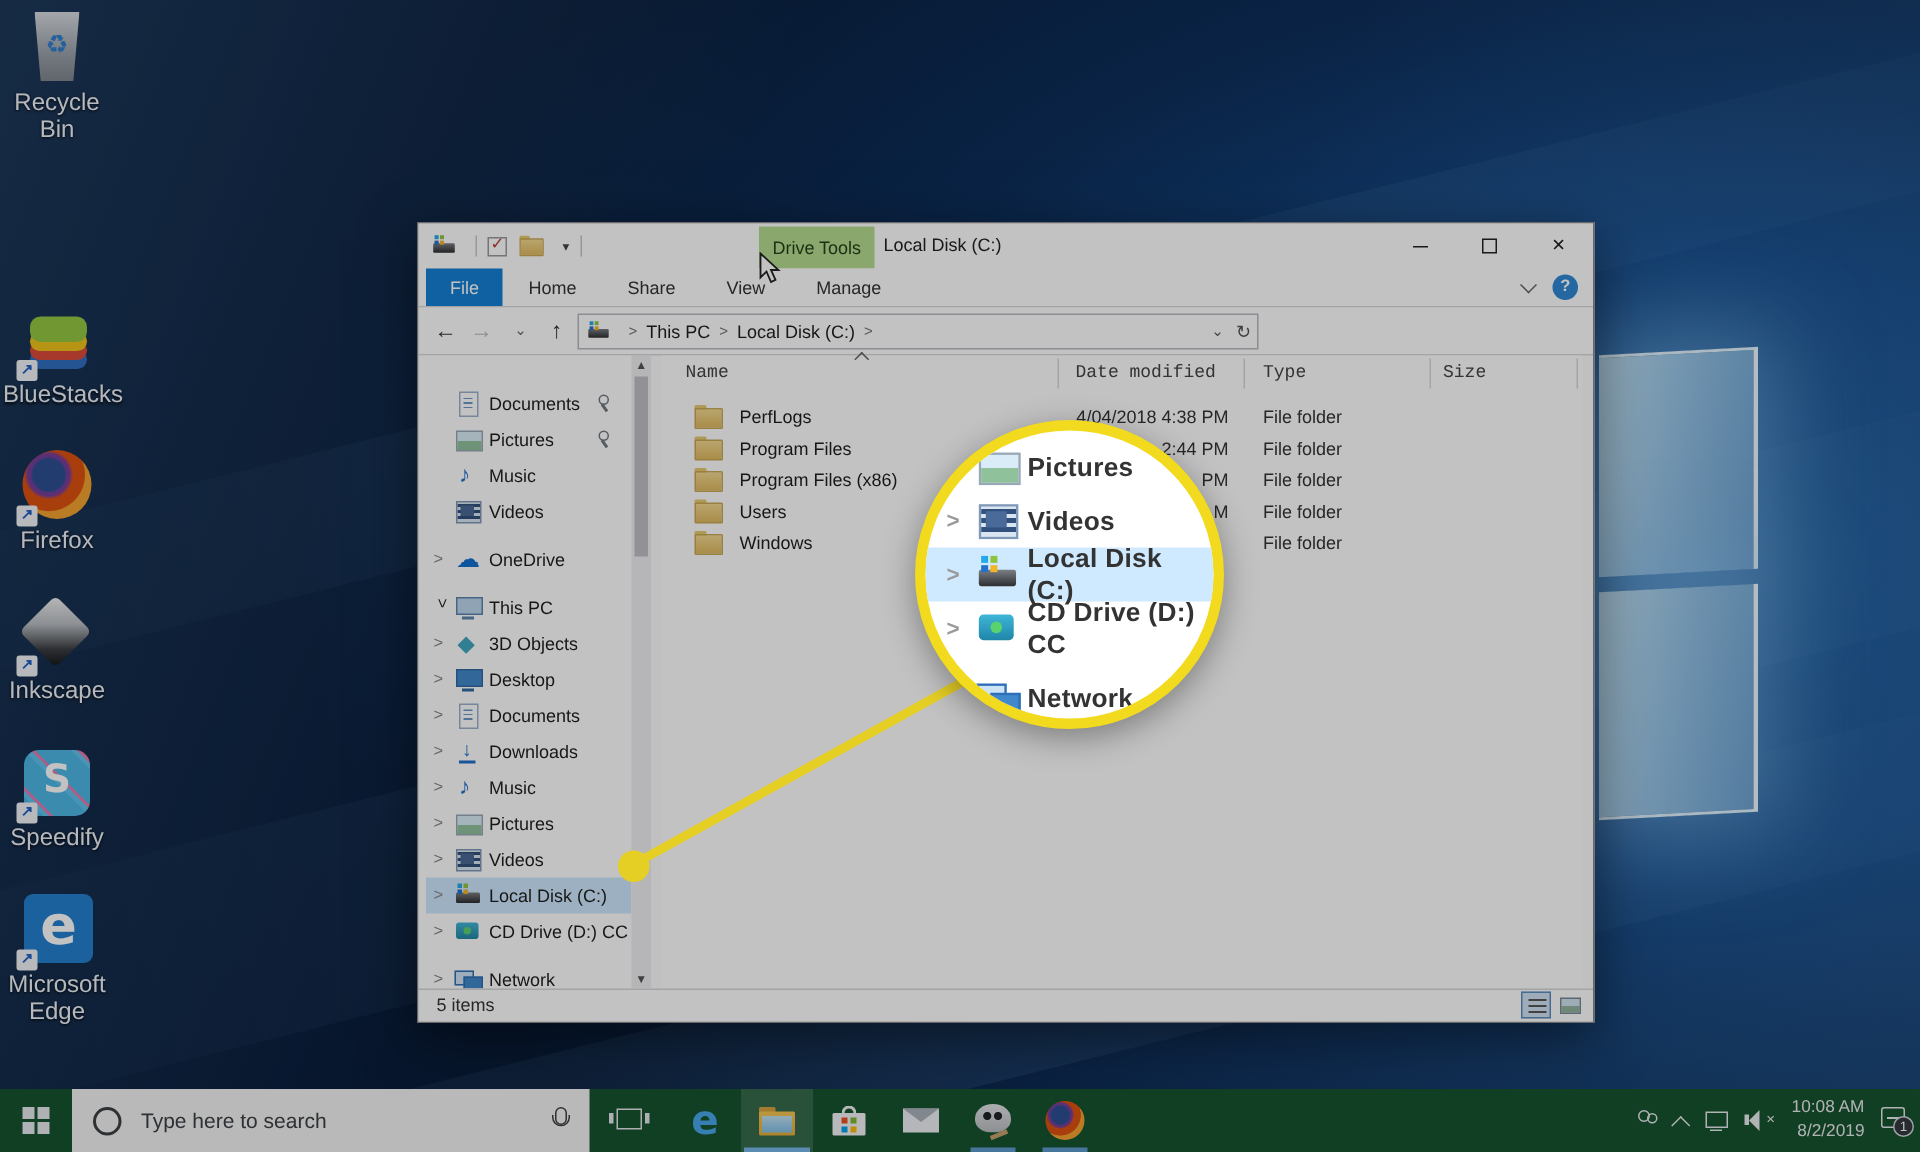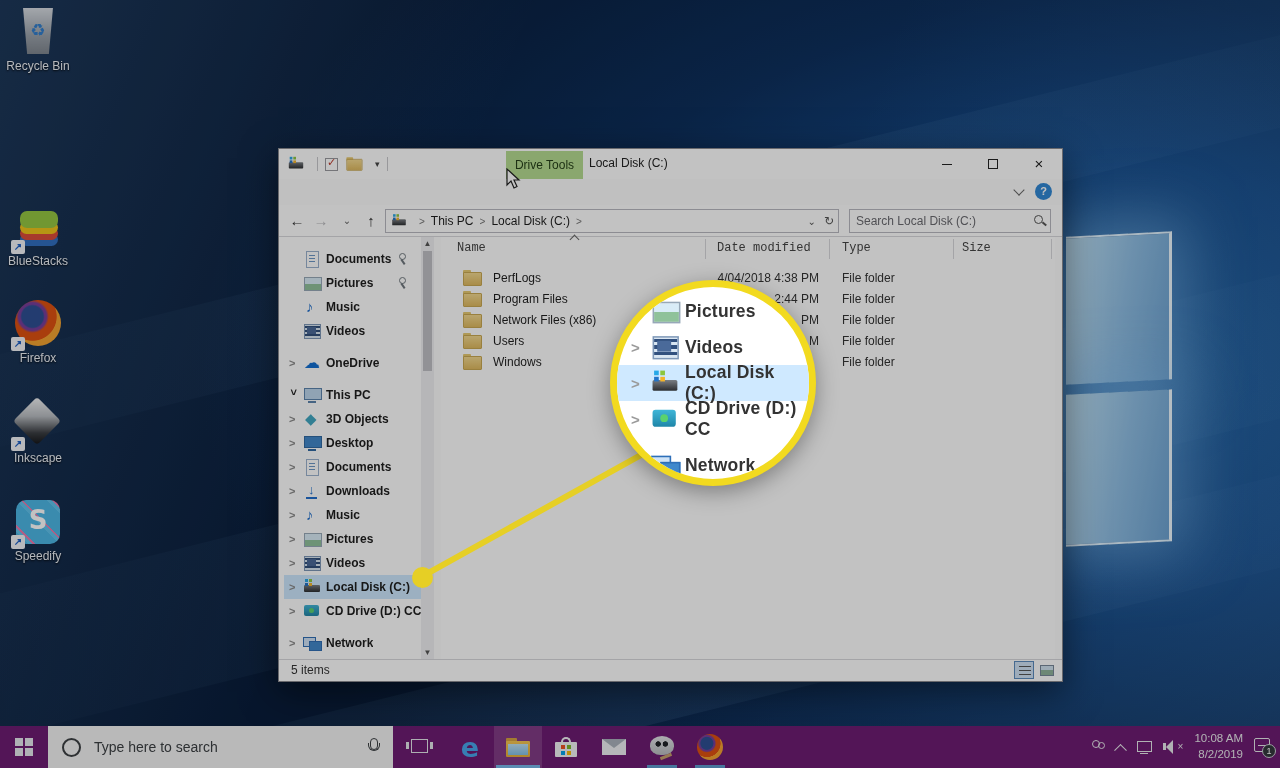--- a/index.html
+++ b/index.html
@@ -20,21 +20,21 @@
   .beam.b1{top:180px}.beam.b2{top:420px;height:140px}.beam.b3{top:620px}
   .pane{position:absolute;left:1066px;width:106px;transform:skewY(-3deg);
     background:linear-gradient(100deg,#bfe2f6 0%,#8cbde4 55%,#6ba3d4 100%);
     border-right:3px solid #eef9ff;border-top:2px solid #dff2ff;
     box-shadow:0 0 60px 14px rgba(130,190,240,.55);}
   .pane.p1{top:234px;height:148px}
   .pane.p2{top:392px;height:152px;border-top:none;border-bottom:2px solid #dff2ff}
 
   
   .dsk{position:absolute;width:72px;text-align:center;cursor:default;}
-  .dsk .lbl{margin-top:4px;font-size:12px;line-height:1.15;color:#eef2f8;text-shadow:0 1px 2px rgba(0,0,0,.9);}
+  .dsk .lbl{margin-top:4px;font-size:16px;line-height:1.15;color:#eef2f8;text-shadow:0 1px 2px rgba(0,0,0,.9);}
   .dicon{position:relative;width:48px;height:48px;margin:0 auto;}
   .sc{position:absolute;left:-3px;bottom:-3px;width:14px;height:14px;background:#f2f4f8;border-radius:2px;
       font:700 10px/14px "Liberation Sans",sans-serif;color:#1f62c8;text-align:center;}
   .sc::before{content:"\2197";}
   .bin{position:absolute;left:7px;top:0;width:34px;height:46px;
        background:linear-gradient(180deg,#d7dce2,#9aa2ab 60%,#7f868f);
        clip-path:polygon(6% 0,94% 0,82% 100%,18% 100%);}
   .bin::before{content:"\267B";position:absolute;left:0;right:0;top:12px;font-size:17px;color:#2f7fd0;}
   .bs-layer{position:absolute;border-radius:8px;width:40px;height:40px;}
   .mi-blue{left:8px;top:8px;background:#2f6fc4}.mi-red{left:6px;top:6px;background:#e04a38}
@@ -90,21 +90,21 @@
         display:flex;align-items:center;padding:0 4px;gap:6px;}
   .crumb-sep{color:#777;font-size:10px;}
   .abox .right{margin-left:auto;display:flex;gap:8px;align-items:center;color:#555;}
   .sbox{position:absolute;left:570px;top:4px;width:202px;height:24px;background:#fff;border:1px solid #b8b8c0;
         color:#6a6a70;line-height:22px;padding:0 6px;}
   .mag-glass{position:absolute;right:7px;top:5px;width:9px;height:9px;border:1.5px solid #555;border-radius:50%;}
   .mag-glass::after{content:"";position:absolute;left:7px;top:7px;width:5px;height:1.5px;background:#555;transform:rotate(40deg);}
 
   
   .npane{position:absolute;left:0;top:88px;width:142px;bottom:22px;background:#fff;overflow:hidden;}
-  .nlist{position:absolute;left:5px;top:10px;right:0;font-weight:bold;}
+  .nlist{position:absolute;left:5px;top:20px;right:0;}
   .nrow{display:flex;align-items:center;height:24px;padding-left:5px;position:relative;}
   .nrow.gap{margin-top:8px;}
   .nrow.sel{background:#cce8ff;}
   .exp{width:14px;flex:0 0 14px;color:#8a8a8a;font-size:11px;}
   .exp.open{color:#222;transform:rotate(90deg) translate(1px,2px);transform-origin:center;}
   .exp.cl::before,.exp.open::before{content:">";}
   .nlbl{white-space:nowrap;overflow:hidden;}
   .pin{position:absolute;right:14px;top:6px;width:10px;height:12px;}
   .pin::before{content:"";position:absolute;left:2px;top:0;width:5px;height:5px;border:1.5px solid #70787f;border-radius:50%;}
   .pin::after{content:"";position:absolute;left:5px;bottom:0;width:1.5px;height:6px;background:#70787f;transform:rotate(-35deg);}
@@ -161,21 +161,21 @@
   .sbar .cnt{margin-left:12px;}
   .views{position:absolute;right:6px;bottom:2px;display:flex;gap:2px;}
   .vbtn{width:20px;height:18px;border:1px solid transparent;position:relative;}
   .vbtn.sel{border-color:#5a8cc0;background:#cfe3f5;}
   .vbtn .dlines{position:absolute;left:4px;top:4px;width:12px;height:10px;
      background:repeating-linear-gradient(180deg,#555 0 1.5px,transparent 1.5px 4px);}
   .vbtn .thumbp{position:absolute;left:3px;top:3px;width:14px;height:11px;border:1px solid #789;
      background:linear-gradient(180deg,#cfe3f0 0 50%,#8fb39a 50%);}
 
   
-  .task{position:absolute;left:0;right:0;bottom:0;height:42px;background:#701a75;}
+  .task{position:absolute;left:0;right:0;bottom:0;height:42px;background:#14532d;}
   .start{position:absolute;left:0;top:0;width:48px;height:42px;}
   .wlogo{position:absolute;left:15px;top:12px;width:8px;height:8px;background:#e6e9ee;
      box-shadow:10px 0 0 #e6e9ee,0 10px 0 #e6e9ee,10px 10px 0 #e6e9ee;}
   .tsearch{position:absolute;left:48px;top:0;width:345px;height:42px;background:#f3f3f4;display:flex;align-items:center;}
   .cring{width:19px;height:19px;border:2.2px solid #3c4043;border-radius:50%;margin-left:14px;}
   .tsearch .ph{margin-left:13px;font-size:14px;color:#3c4043;}
   .tmic{position:absolute;right:14px;top:12px;width:12px;height:18px;}
   .tmic::before{content:"";position:absolute;left:3px;top:0;width:6px;height:10px;border:1.5px solid #3c4043;border-radius:4px;}
   .tmic::after{content:"";position:absolute;left:1px;top:5px;width:10px;height:7px;border:1.5px solid #3c4043;border-top:none;border-radius:0 0 7px 7px;}
   .tview{position:absolute;left:398px;top:0;width:44px;height:42px;}
@@ -287,38 +287,52 @@
         </div>
     <div class="lbl">Speedify</div>
   </div>
   <div class="dsk" style="left:2px;top:400px">
     <div class="dicon">
           <div class="ink"></div>
       <span class="sc"></span>
         </div>
     <div class="lbl">Inkscape</div>
   </div>
+  <div class="dsk" style="left:2px;top:596px">
+    <div class="dicon">
+          <div class="edg"></div>
+      <span class="sc"></span>
+        </div>
+    <div class="lbl">Microsoft Edge</div>
+  </div>
 
   <div class="win">
     <div class="tbar">
       <div class="qat">
         <span class="nic ic-drv" style="transform:scale(.9)"></span>
         <span class="qsep"></span>
         <span class="qchk"></span>
         <span class="nic ic-fld" style="transform:scale(.85)"></span>
         <span class="qdrop">▾</span>
         <span class="qsep"></span>
       </div>
       <div class="ctab">Drive Tools</div>
       <div class="title">Local Disk (C:)</div>
       <div class="wbtn min"><span class="g-min"></span></div>
       <div class="wbtn max"><span class="g-max"></span></div>
       <div class="wbtn cls"><span class="g-cls">×</span></div>
     </div>
 
+    <div class="tabs">
+      <div class="tab file">File</div>
+      <div class="tab">Home</div>
+      <div class="tab">Share</div>
+      <div class="tab">View</div>
+      <div class="tab">Manage</div>
+    </div>
     <div class="rib-r">
       <span class="chev-d"></span>
       <span class="help"></span>
     </div>
 
     <div class="abar">
       <div class="anav" style="left:6px">←</div>
       <div class="anav fwd" style="left:30px">→</div>
       <div class="anav small" style="left:56px">⌄</div>
       <div class="anav" style="left:80px">↑</div>
@@ -327,24 +341,20 @@
         <span class="crumb-sep">&gt;</span>
         <span class="crumb">This PC</span>
         <span class="crumb-sep">&gt;</span>
         <span class="crumb">Local Disk (C:)</span>
         <span class="crumb-sep">&gt;</span>
         <span class="right">
           <span style="font-size:10px">⌄</span>
           <span>↻</span>
         </span>
       </div>
-      <div class="sbox">
-        <span>Search Local Disk (C:)</span>
-        <span class="mag-glass"></span>
-      </div>
     </div>
 
     <div class="npane">
       <div class="nlist">
         <div class="nrow">
           <span class="exp"></span>
               <span class="nic ic-doc"></span>
           <span class="nlbl">Documents</span>
           <span class="pin"></span>
         </div>
@@ -459,21 +469,21 @@
                 <span class="nic ic-fld"></span>
             <span>Program Files</span>
               </span>
           <span class="fdate">2:44 PM</span>
           <span class="ftype">File folder</span>
           <span class="fsize"></span>
         </div>
         <div class="frow">
           <span class="fname">
                 <span class="nic ic-fld"></span>
-            <span>Network Files (x86)</span>
+            <span>Program Files (x86)</span>
               </span>
           <span class="fdate">PM</span>
           <span class="ftype">File folder</span>
           <span class="fsize"></span>
         </div>
         <div class="frow">
           <span class="fname">
                 <span class="nic ic-fld"></span>
             <span>Users</span>
               </span>

